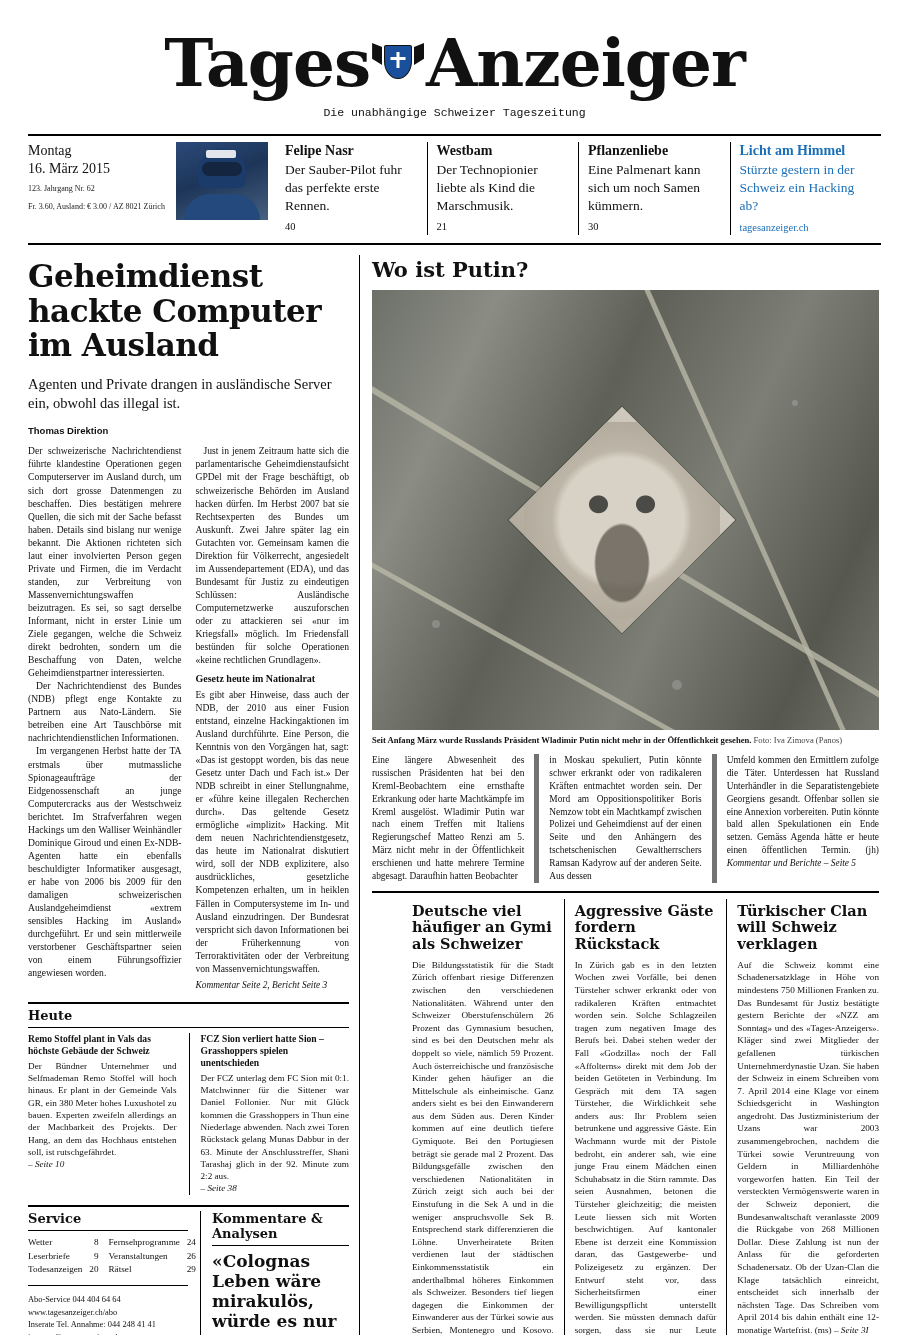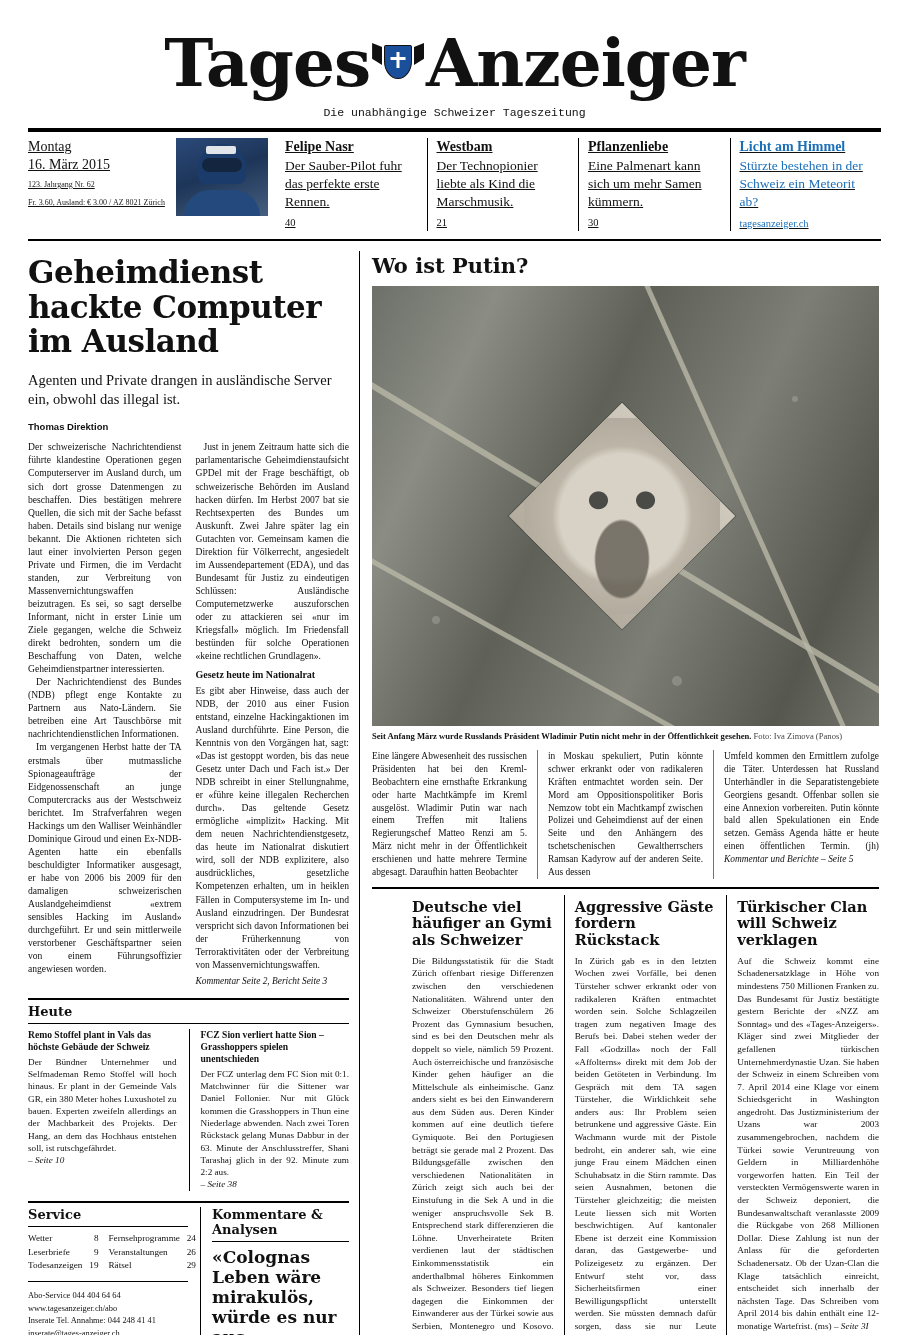--- a/index.html
+++ b/index.html
@@ -56,26 +56,25 @@
   .crest .wing-r { right:-6px; transform: scaleX(-1); }
   .masthead-sub {
     font-size: 11.5px;
     margin-top: 10px;
     font-family: Liberation Mono, monospace;
   }
 
   
   .teaserbar {
     display:flex;
-    border-top: 4px solid #000000;
+    border-top: 2px solid #000000;
     border-bottom: 2px solid #000;
-    margin-top: 9px;
+    margin-top: 15px;
     padding: 6px 0 8px 0;
     font-family:"Liberation Serif", serif;
-    text-decoration:underline;
   }
   .dateblock { width: 148px; padding-right:8px; }
   .dateblock .d1 { font-size: 14px; line-height:1.25; }
   .dateblock .d2 { font-size: 14px; line-height:1.25; }
   .dateblock .meta { font-size: 8px; line-height:1.5; margin-top:6px; color:#222;}
   .teaser-photo {
     width: 92px; height: 78px; margin-right: 8px;
     background:
       radial-gradient(circle at 50% 32%, #d9c2a8 0 14px, rgba(0,0,0,0) 15px),
       linear-gradient(160deg,#2b4a7a 0%, #1d3558 45%, #47607f 100%);
@@ -198,21 +197,21 @@
       radial-gradient(ellipse at 50% 72%, rgba(90,85,75,.75) 0 26px, rgba(0,0,0,0) 28px),
       radial-gradient(ellipse at 50% 50%, #d8d2c6 0 62px, #bdb6a8 70px, #a49d8f 100%);
   }
   .photo-caption {
     font-size: 8.6px; line-height:1.4; padding: 4px 0 0 0;
   }
   .photo-caption .credit { color:#444; }
 
   .r-cols3 { display:flex; margin-top:8px; }
   .r-col { flex:1; padding-right:10px; font-size:9.4px; line-height:1.37; text-align:justify; }
-  .r-col + .r-col { border-left:1px solid #737373; padding-left:10px; }
+  .r-col + .r-col { border-left:5px solid #737373; padding-left:10px; }
   .r-col.last { padding-right:0; }
   .r-col .ital { font-style:italic; }
 
   .r-lower { display:flex; margin-top:6px;margin-left:40px; }
   .r-lower .lc { flex:1; padding-right:10px; }
   .r-lower .lc + .lc { border-left:1px solid #000; padding-left:10px; }
   .r-lower .lc.l3 { padding-right:0; }
   .lhead {
     font-family:"DejaVu Serif", serif; font-weight:700;
     font-size:14.5px; line-height:1.15; margin: 4px 0 6px 0;
@@ -262,27 +261,27 @@
     </div>
 
     <div class="teaser-col">
       <div class="t-head">Westbam</div>
       <div class="t-text">Der Technopionier liebte als Kind die Marschmusik.</div>
       <div class="t-page">21</div>
     </div>
 
     <div class="teaser-col">
       <div class="t-head">Pflanzenliebe</div>
-      <div class="t-text">Eine Palmenart kann sich um mehr Samen kümmern.</div>
+      <div class="t-text">Eine Palmenart kann sich um noch Samen kümmern.</div>
       <div class="t-page">30</div>
     </div>
 
     <div class="teaser-col blue">
       <div class="t-head">Licht am Himmel</div>
-      <div class="t-text">Stürzte bestehen in der Schweiz ein Meteorit ab?</div>
+      <div class="t-text">Stürzte gestern in der Schweiz ein Hacking ab?</div>
       <div class="t-link">tagesanzeiger.ch</div>
     </div>
   </div>
 
   <div class="main">
 
     <div class="left">
 
       <h1 class="headline">Geheimdienst hackte Computer im Ausland</h1>
       <div class="lede">Agenten und Private drangen in ausländische Server ein, obwohl das illegal ist.</div>
@@ -327,21 +326,21 @@
               <div class="svc-row">
                 <span class="nm">Wetter</span>
                 <span class="pg">8</span>
               </div>
               <div class="svc-row">
                 <span class="nm">Leserbriefe</span>
                 <span class="pg">9</span>
               </div>
               <div class="svc-row">
                 <span class="nm">Todesanzeigen</span>
-                <span class="pg">19</span>
+                <span class="pg">20</span>
               </div>
             </div>
             <div class="svc-list">
               <div class="svc-row">
                 <span class="nm">Fernsehprogramme</span>
                 <span class="pg">24</span>
               </div>
               <div class="svc-row">
                 <span class="nm">Veranstaltungen</span>
                 <span class="pg">26</span>

